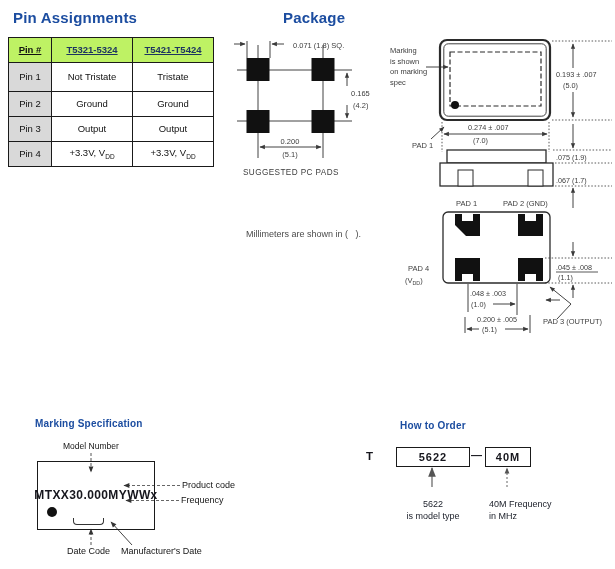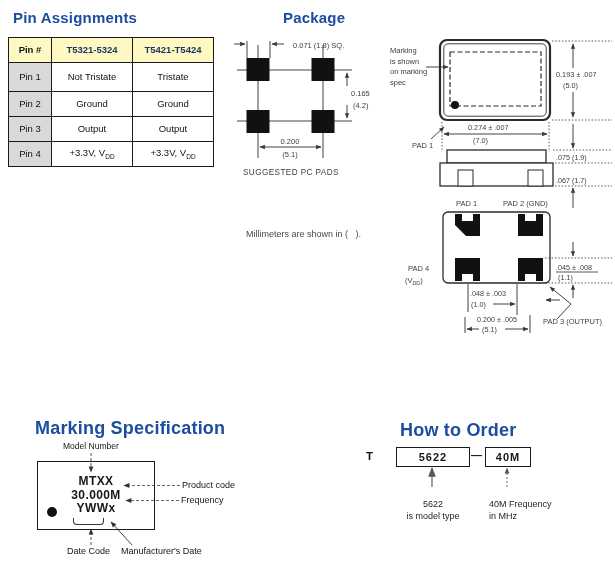--- a/index.html
+++ b/index.html
@@ -1,43 +1,43 @@
 <!DOCTYPE html>
 <html><head>
 <meta charset="utf-8">
 <style>
   html,body{margin:0;padding:0;background:#fff;}
   .page{position:relative;width:615px;height:569px;background:#fff;overflow:hidden;
         font-family:"Liberation Sans","DejaVu Sans",sans-serif;color:#111;}
   .sec-title{position:absolute;font-size:15px;font-weight:bold;color:#1c4da0;letter-spacing:.2px;white-space:nowrap;}
-  .sec-title.sm{font-size:18px;}
+  .sec-title.sm{font-size:10px;}
 
   
   table.pins{position:absolute;left:8px;top:37px;border-collapse:collapse;table-layout:fixed;}
   table.pins td,table.pins th{border:1px solid #1a1a1a;font-size:9.5px;text-align:center;
         vertical-align:middle;padding:0 2px;line-height:1.15;}
   table.pins .c0{width:38px;background:#d9d9d9;}
   table.pins .c1{width:76px;}
   table.pins .c2{width:76px;}
-  table.pins tr.hdr th{background:#fef9c3;font-weight:bold;height:21px;}
+  table.pins tr.hdr th{background:#bef264;font-weight:bold;height:21px;text-decoration:underline;}
   table.pins tr.hdr th.model{color:#1d3461;}
   table.pins tr.r1{height:29px;margin-left:28px;}
   table.pins tr{height:25px;}
   table.pins sub{font-size:6.5px;}
 
   .abs{position:absolute;}
   .note{font-size:9px;color:#4b4b4b;white-space:pre;}
 
   
   .mark-sec{position:absolute;left:20px;top:415px;width:292px;height:154px;}
   .order-sec{position:absolute;left:330px;top:415px;width:285px;height:154px;margin-left:28px;}
   .lbl{position:absolute;font-size:9px;color:#151515;white-space:nowrap;}
   .lbl.sm{font-size:8.5px;}
   .mark-box{position:absolute;left:17px;top:46px;width:116px;height:67px;border:1.6px solid #1a1a1a;
-        display:flex;flex-direction:column;align-items:center;justify-content:center;
+        display:flex;flex-direction:row;align-items:center;justify-content:center;
         font-weight:bold;font-size:12px;line-height:1.16;letter-spacing:.4px;color:#16161d;}
   .dot{position:absolute;left:27px;top:92px;width:10px;height:10px;background:#111;border-radius:50%;}
   .brace{position:absolute;left:53px;top:103px;width:29px;height:6px;
         border-left:1.2px solid #333;border-right:1.2px solid #333;border-bottom:1.2px solid #333;
         border-radius:0 0 4px 4px;}
   .ord-box{position:absolute;border:1.6px solid #1a1a1a;height:18px;display:flex;align-items:center;
         justify-content:center;font-weight:bold;font-size:11px;letter-spacing:1px;color:#16161d;}
   .ord-t{position:absolute;left:8px;top:35px;font-weight:bold;font-size:11.5px;color:#16161d;}
   .ord-dash{position:absolute;left:113px;top:34px;font-weight:bold;font-size:11px;color:#16161d;}
   .cap{position:absolute;font-size:9px;line-height:1.35;color:#20242e;}

